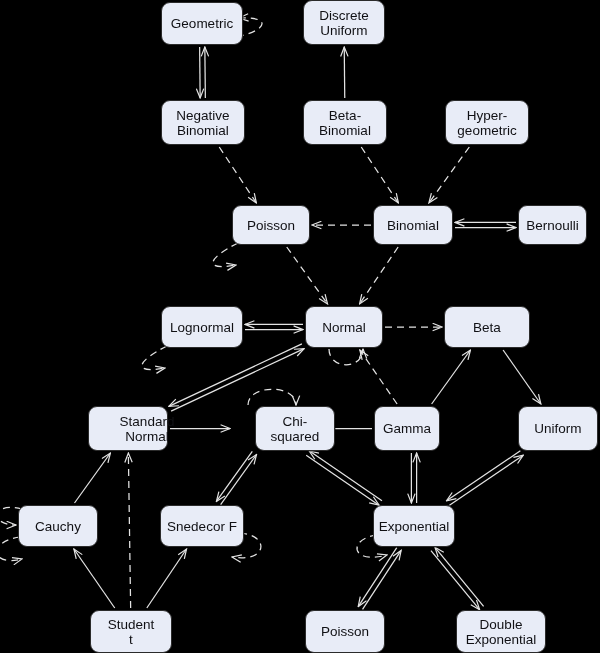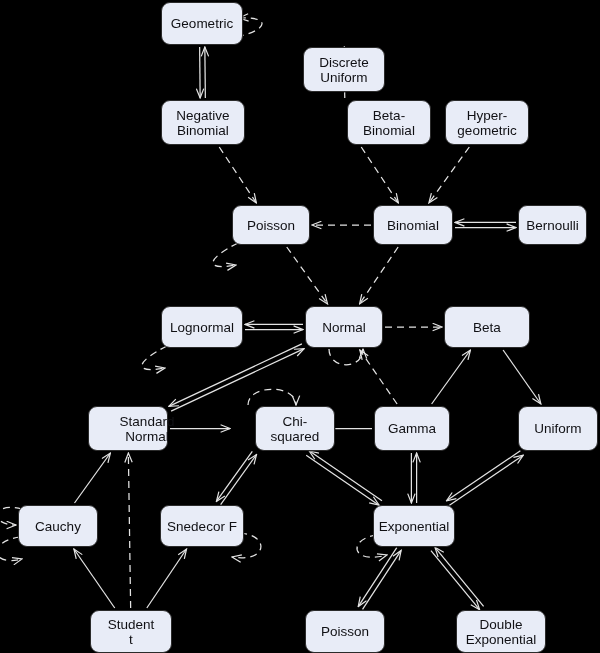--- a/index.html
+++ b/index.html
@@ -70,27 +70,27 @@
         <line x1="396.78140666410627" y1="547.5768738178713" x2="358.19372893898776" y2="606.5768738178713" marker-end="url(#ah)"></line>
         <line x1="401.1332852790217" y1="550.4231261821287" x2="362.5456075539032" y2="609.4231261821287" marker-start="url(#ahb)"></line>
         <line x1="430.96090415908753" y1="550.6541713955944" x2="479.6149325951065" y2="609.6541713955944" marker-end="url(#ah)"></line>
         <line x1="434.972745130012" y1="547.3458286044056" x2="483.626773566031" y2="606.3458286044056" marker-start="url(#ahb)"></line>
       </g>
   </svg>
   <div id="node-layer">
       <div class="node" style="left: 161px; top: 2px; width: 82px; height: 43px;">
         <span>Geometric</span>
       </div>
-      <div class="node" style="left: 303px; top: 0px; width: 82px; height: 45px; margin-top: 47px;">
+      <div class="node" style="left: 303px; top: 0px; width: 82px; height: 45px;">
         <span>Discrete<br>Uniform</span>
       </div>
       <div class="node" style="left: 161px; top: 100px; width: 84px; height: 45px;">
         <span>Negative<br>Binomial</span>
       </div>
-      <div class="node" style="left: 303px; top: 100px; width: 84px; height: 45px; margin-left: 44px;">
+      <div class="node" style="left: 303px; top: 100px; width: 84px; height: 45px;">
         <span>Beta-<br>Binomial</span>
       </div>
       <div class="node" style="left: 445px; top: 100px; width: 84px; height: 45px;">
         <span>Hyper-<br>geometric</span>
       </div>
       <div class="node" style="left: 232px; top: 205px; width: 78px; height: 40px;">
         <span>Poisson</span>
       </div>
       <div class="node" style="left: 373px; top: 205px; width: 80px; height: 40px;">
         <span>Binomial</span>
@@ -106,21 +106,21 @@
       </div>
       <div class="node" style="left: 444px; top: 306px; width: 86px; height: 42px;">
         <span>Beta</span>
       </div>
       <div class="node" style="left: 88px; top: 406px; width: 80px; height: 45px; padding-left: 38px;">
         <span>Standard<br>Normal</span>
       </div>
       <div class="node" style="left: 232px; top: 406px; width: 80px; height: 45px; margin-left: 23px;">
         <span>Chi-<br>squared</span>
       </div>
-      <div class="node" style="left: 374px; top: 406px; width: 76px; height: 45px;">
+      <div class="node" style="left: 374px; top: 406px; width: 66px; height: 45px;">
         <span>Gamma</span>
       </div>
       <div class="node" style="left: 518px; top: 406px; width: 80px; height: 45px;">
         <span>Uniform</span>
       </div>
       <div class="node" style="left: 18px; top: 505px; width: 80px; height: 42px; justify-content: center;">
         <span>Cauchy</span>
       </div>
       <div class="node" style="left: 160px; top: 505px; width: 84px; height: 42px;">
         <span>Snedecor F</span>

